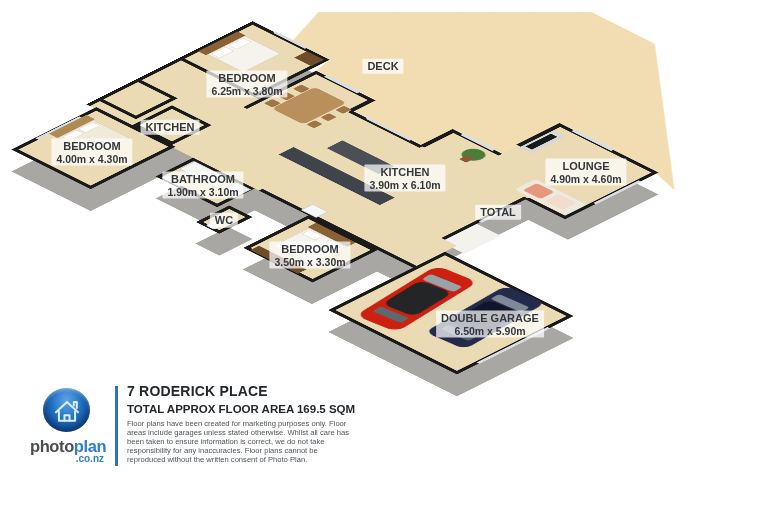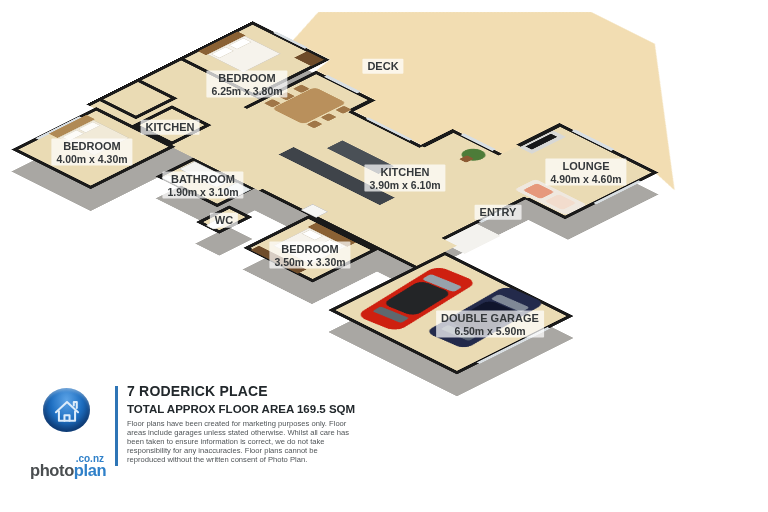--- a/index.html
+++ b/index.html
@@ -16,21 +16,21 @@
         font-size:11px;line-height:1.16;border-radius:1px;}
   .chip .dims{font-size:10.5px;}
   
   #branding{position:absolute;left:0;top:0;width:768px;height:512px;}
   #branding > *{position:absolute;}
   .logo-oval{left:43px;top:388px;width:47px;height:44px;border-radius:50%;
              background:radial-gradient(ellipse at 50% 28%,#5ca3e6 0%,#1e6fc2 48%,#0a3d7e 100%);
              box-shadow:inset 0 -5px 8px rgba(0,0,25,.4),inset 0 2px 3px rgba(255,255,255,.35);
              display:flex;align-items:center;justify-content:center;}
   .wordmark{left:30px;top:437px;width:76px;font-size:16.5px;font-weight:700;
-            letter-spacing:-0.4px;color:#4a4e50;text-align:center;margin-top:24px;}
+            letter-spacing:-0.4px;color:#4a4e50;text-align:center;}
   .wordmark .blue{color:#2f80c9;}
   .brand-domain{left:30px;top:453px;width:74px;text-align:right;
                 font-size:10px;font-weight:700;color:#2f80c9;}
   .vdiv{left:115px;top:386px;width:3px;height:80px;background:#2e75b6;}
   .tb-title{left:127px;top:383px;font-size:14px;font-weight:700;color:#22282c;letter-spacing:.2px;}
   .tb-sub{left:127px;top:403px;font-size:11.5px;font-weight:700;color:#22282c;}
   .tb-disc{left:127px;top:420px;width:230px;font-size:7.6px;line-height:1.18;color:#505558;}
 </style>
 </head>
 <body>
@@ -155,21 +155,21 @@
       </div>
       <div class="chip" style="left: 405px; top: 178px;">
         <div class="rname">KITCHEN</div>
         <div class="dims">3.90m x 6.10m</div>
       </div>
       <div class="chip" style="left: 586px; top: 172px;">
         <div class="rname">LOUNGE</div>
         <div class="dims">4.90m x 4.60m</div>
       </div>
       <div class="chip" style="left: 498px; top: 212px;">
-        <div class="rname">ENTRY</div>
+        <div class="rname">TOTAL</div>
         <div class="dims"></div>
       </div>
       <div class="chip" style="left: 383px; top: 66px;">
         <div class="rname">DECK</div>
         <div class="dims"></div>
       </div>
       <div class="chip" style="left: 490px; top: 324px;">
         <div class="rname">DOUBLE GARAGE</div>
         <div class="dims">6.50m x 5.90m</div>
       </div>

